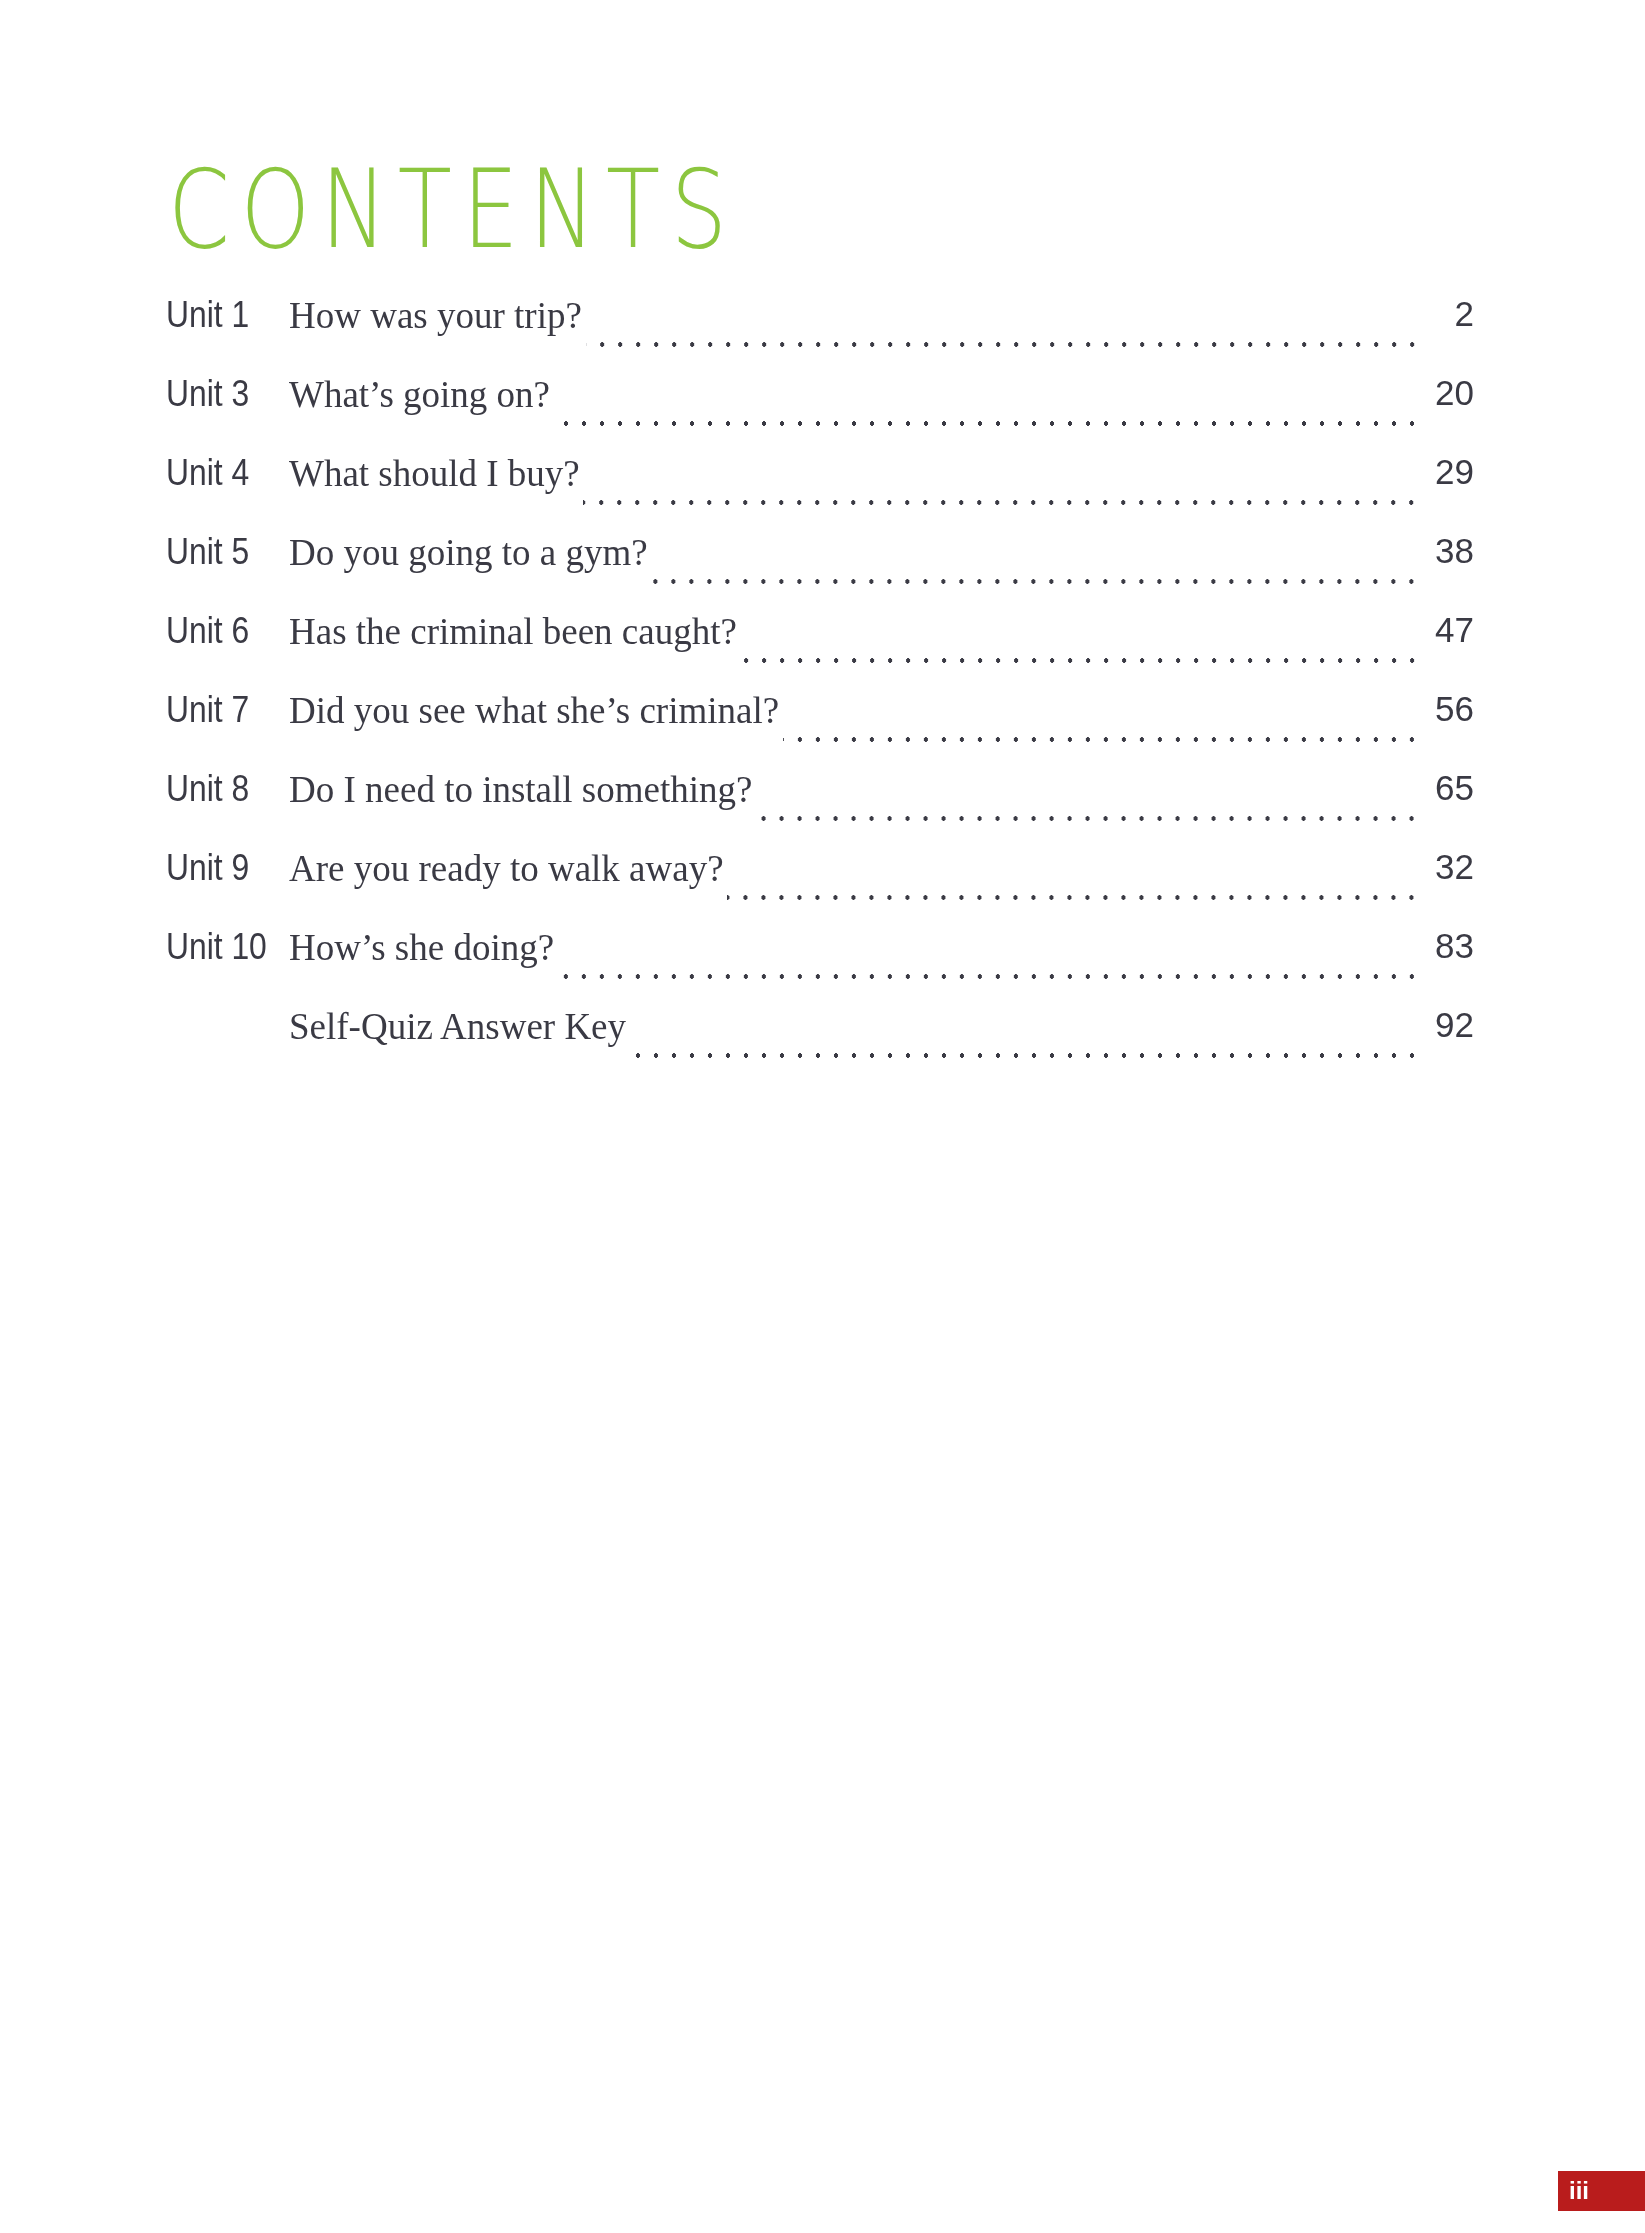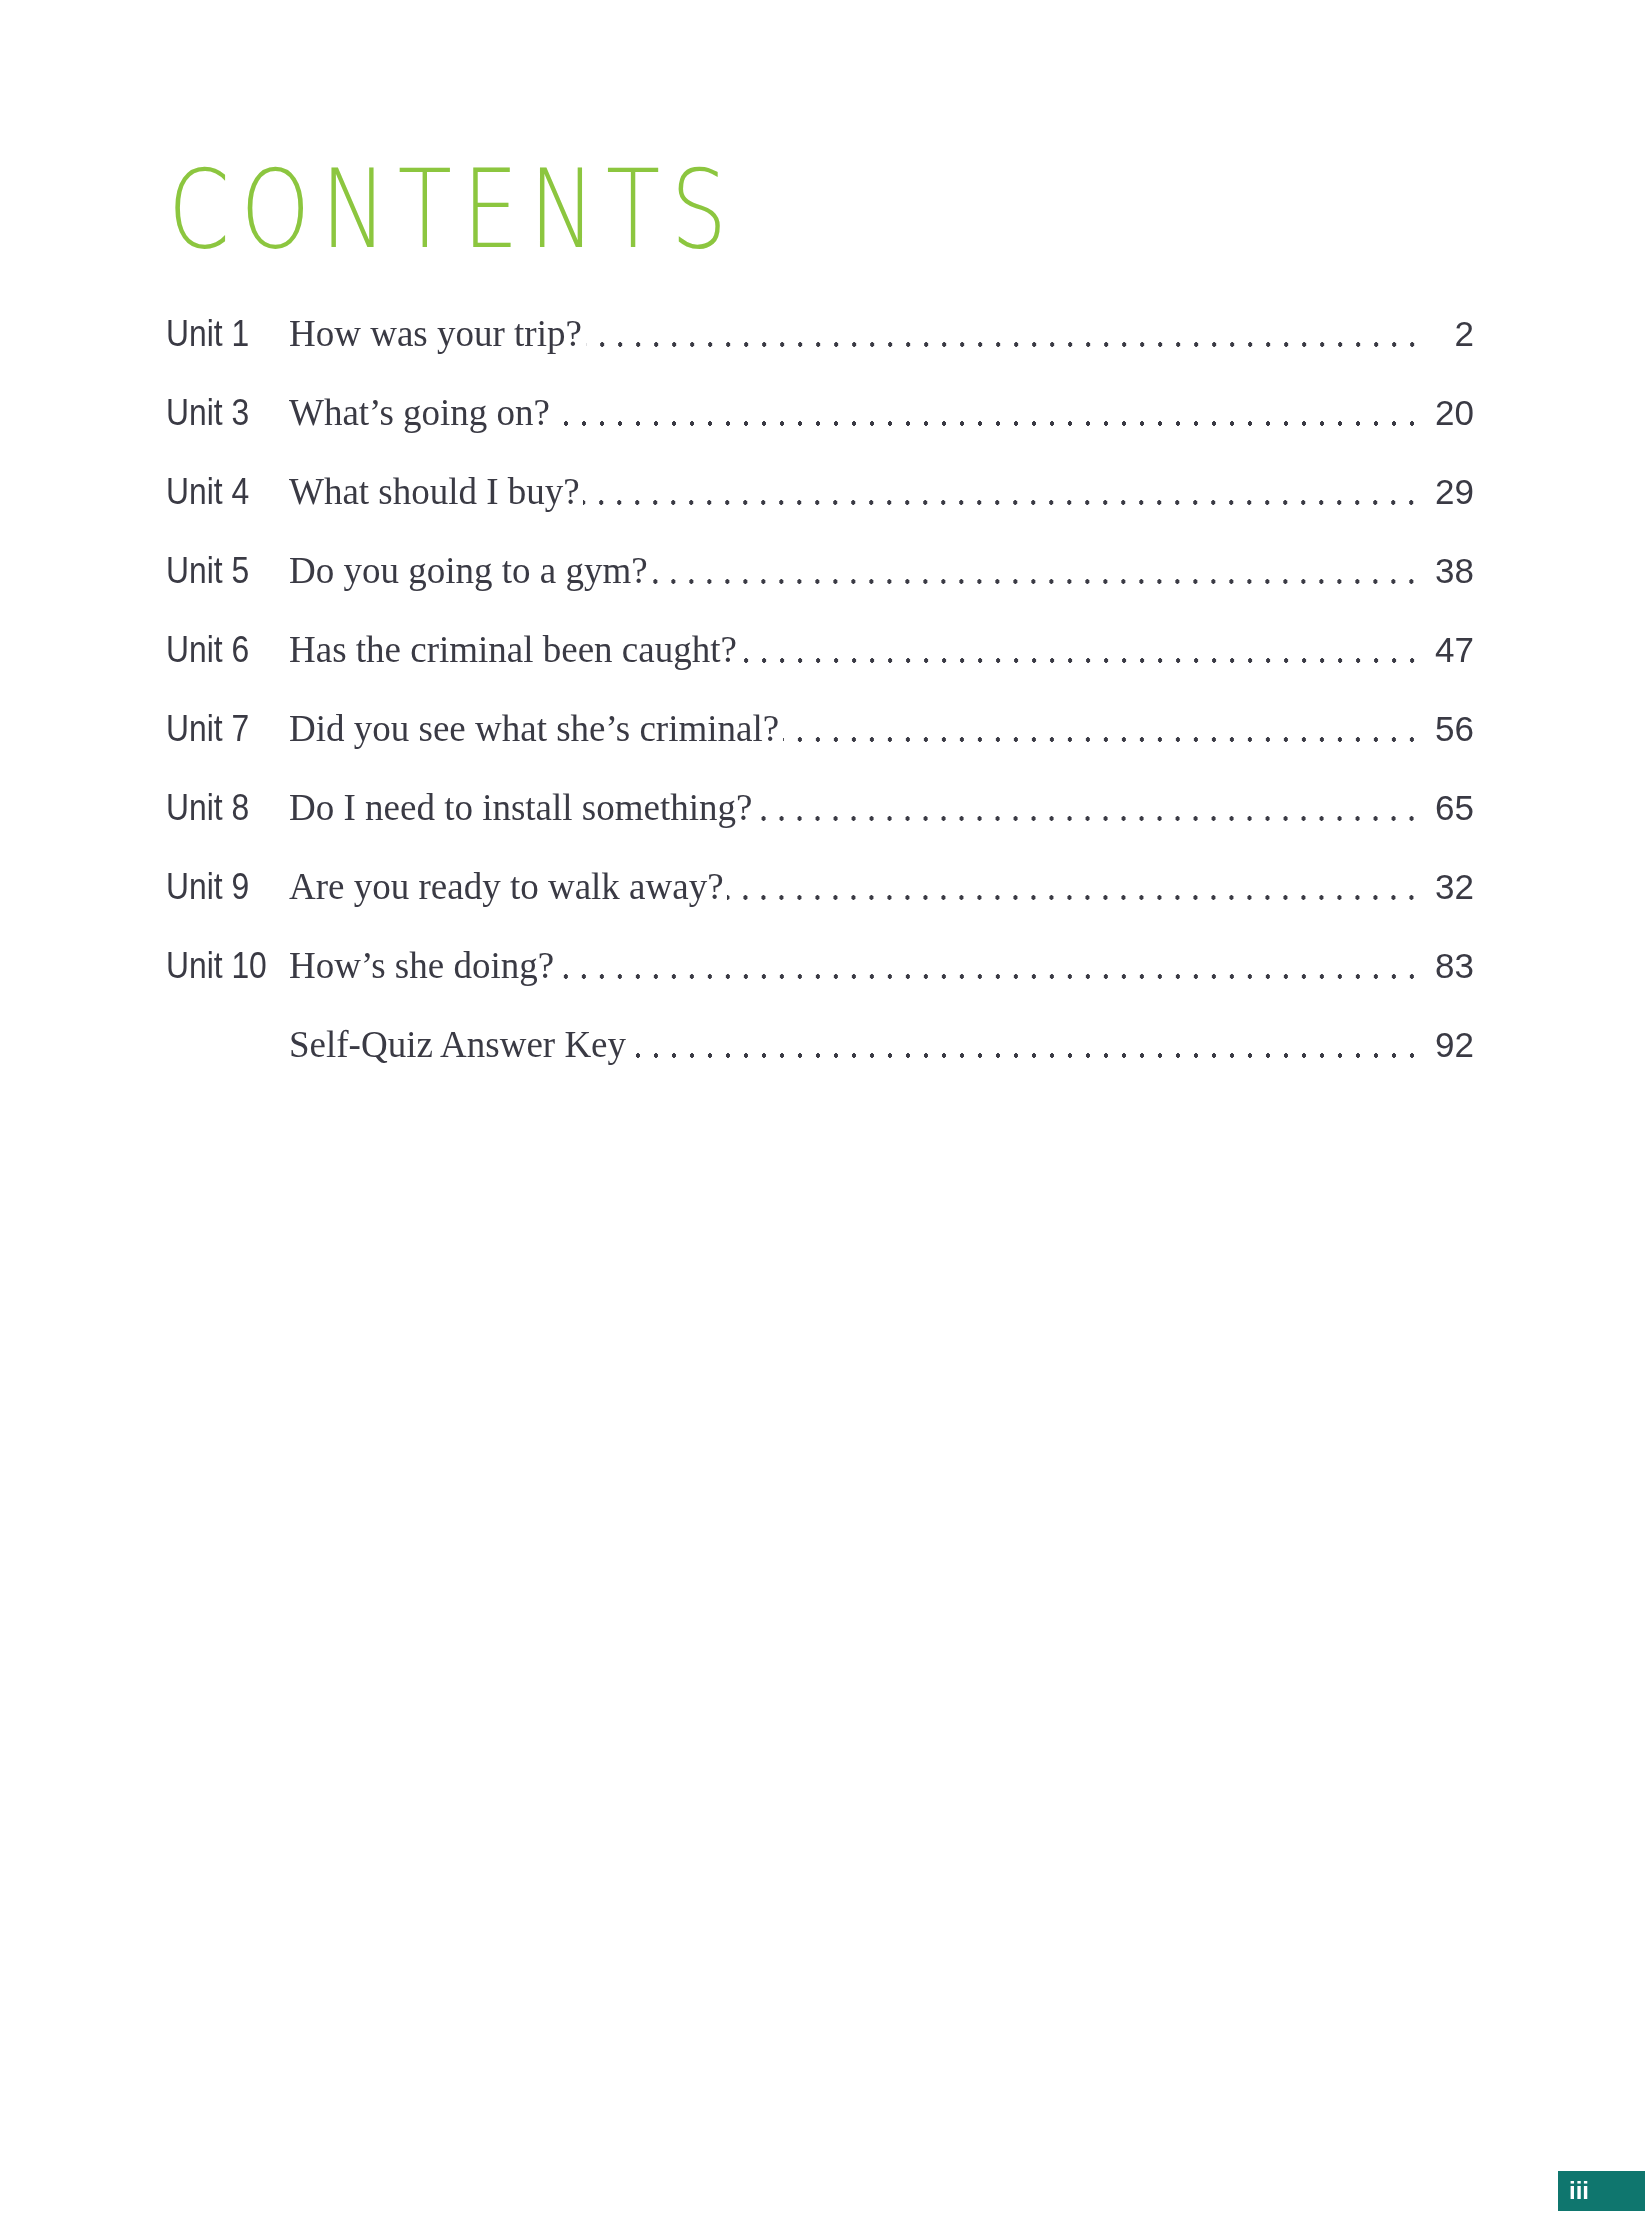--- a/index.html
+++ b/index.html
@@ -25,21 +25,21 @@
   }
   .toc {
     position: absolute;
     left: 166px; top: 294px;
     width: 1308px;
   }
   .toc-row {
     position: relative;
     height: 79px;
     display: flex;
-    align-items: center;
+    align-items: flex-start;
     font-size: 37px;
   }
   .toc-unit {
     width: 123px;
     flex: none;
     white-space: nowrap;
     transform: scaleX(0.86);
     transform-origin: left center;
   }
   .toc-title {
@@ -63,21 +63,21 @@
   .toc-page {
     flex: none;
     width: 46px;
     text-align: right;
     font-size: 35px;
   }
   .folio {
     position: absolute;
     left: 1558px; top: 2171px;
     width: 87px; height: 40px;
-    background: #0f766e;
+    background: #b91c1c;
     color: #ffffff;
     font-size: 24px;
     font-weight: bold;
     line-height: 40px;
     padding-left: 11px;
     box-sizing: border-box;
   }
 </style>
 </head>
 <body>

